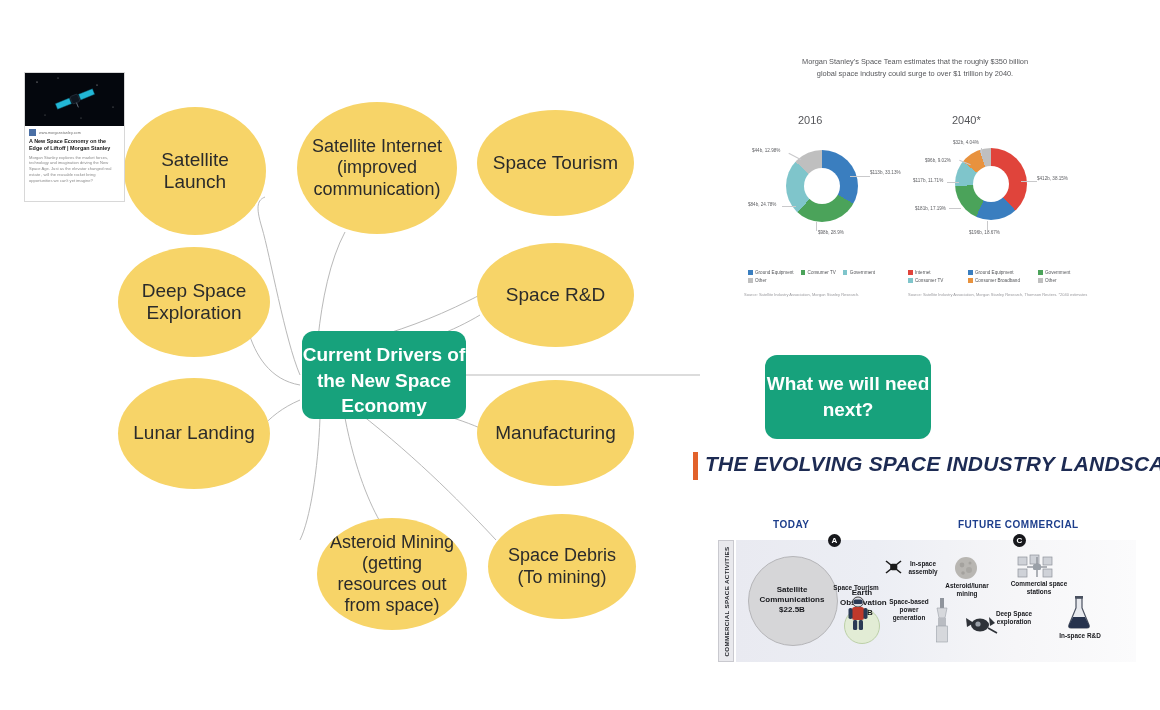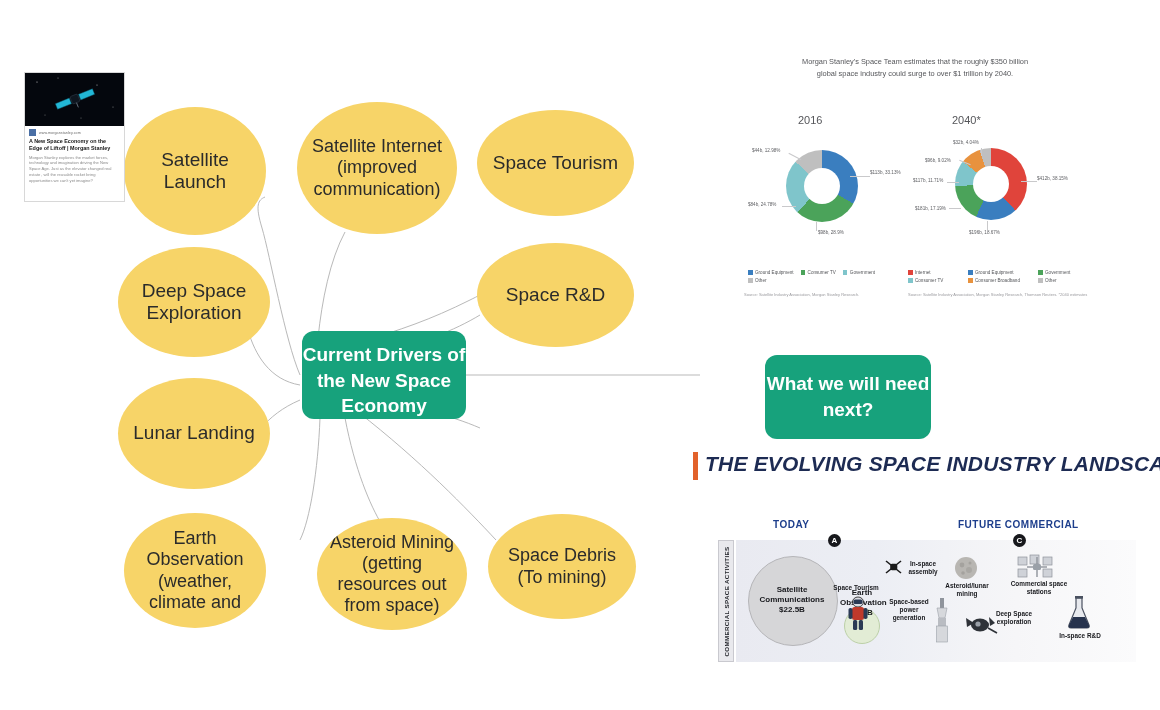--- a/index.html
+++ b/index.html
@@ -169,24 +169,24 @@
     </div>
 
     <div class="node center-node" style="left:302px;top:331px;width:164px;height:88px;">
       <span>Current Drivers of the New Space Economy</span>
     </div>
 
     <div class="node ellipse" style="left:118px;top:378px;width:152px;height:111px;">
       <span>Lunar Landing</span>
     </div>
 
-
-    <div class="node ellipse" style="left:124px;top:513px;width:142px;height:115px;font-size:18px;">
-      <span>Earth Observation (weather, climate and</span>
-    </div>
+    <div class="node ellipse" style="left:477px;top:380px;width:157px;height:106px;">
+      <span>Manufacturing</span>
+    </div>
+
 
     <div class="node ellipse" style="left:317px;top:518px;width:150px;height:112px;font-size:18px;">
       <span>Asteroid Mining (getting resources out from space)</span>
     </div>
 
     <div class="node ellipse" style="left:488px;top:514px;width:148px;height:105px;font-size:18px;">
       <span>Space Debris (To mining)</span>
     </div>
   </div>
 

